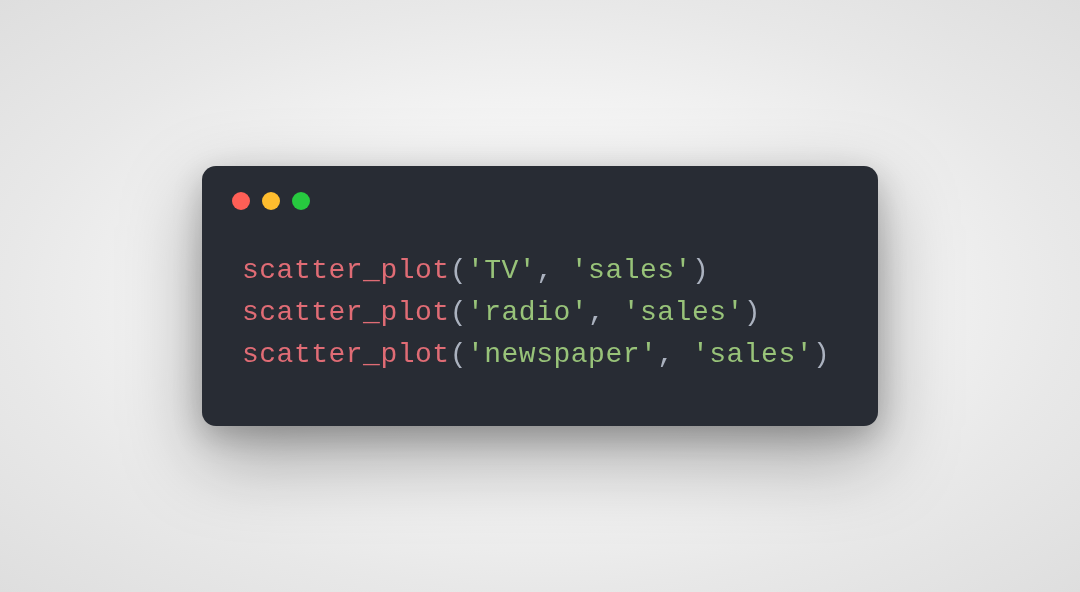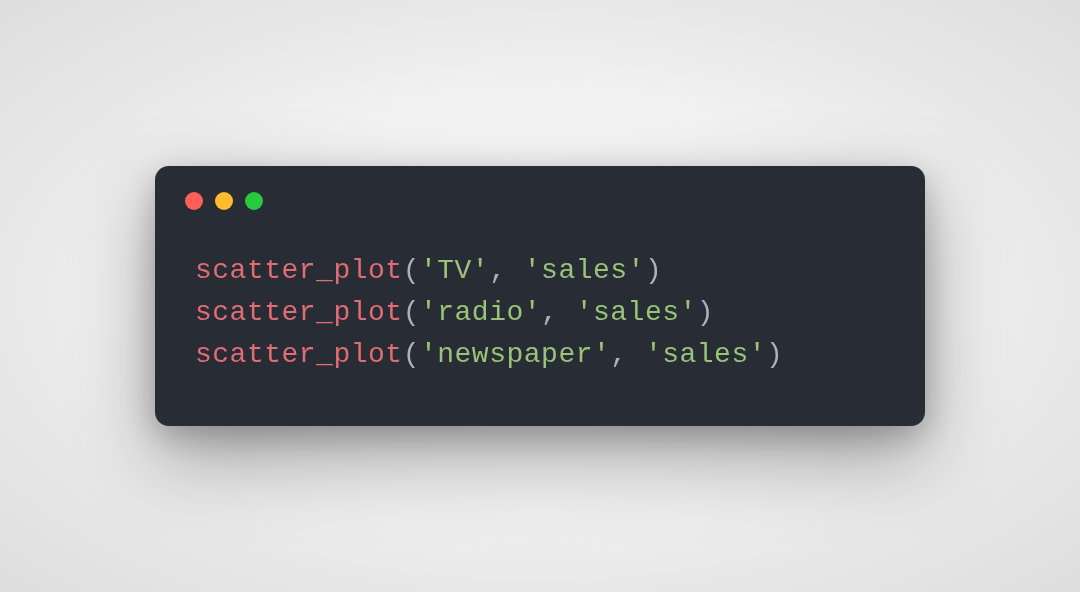--- a/index.html
+++ b/index.html
@@ -13,21 +13,21 @@
       background: radial-gradient(ellipse at center, #ffffff 0%, #f5f5f5 40%, #e8e8e8 70%, #dedede 100%);
       display: flex;
       align-items: center;
       justify-content: center;
       font-family: 'SF Mono', 'Monaco', 'Consolas', 'Courier New', monospace;
       overflow: hidden;
     }
     .code-window {
       background: #282c34;
       border-radius: 14px;
-      width: 770px;
+      width: 676px;
       box-shadow: 0 30px 80px rgba(0,0,0,0.35), 0 10px 30px rgba(0,0,0,0.2);
       padding: 0;
       overflow: hidden;
     }
     .window-controls {
       display: flex;
       gap: 12px;
       padding: 26px 30px 10px 30px;
       align-items: center;
     }

